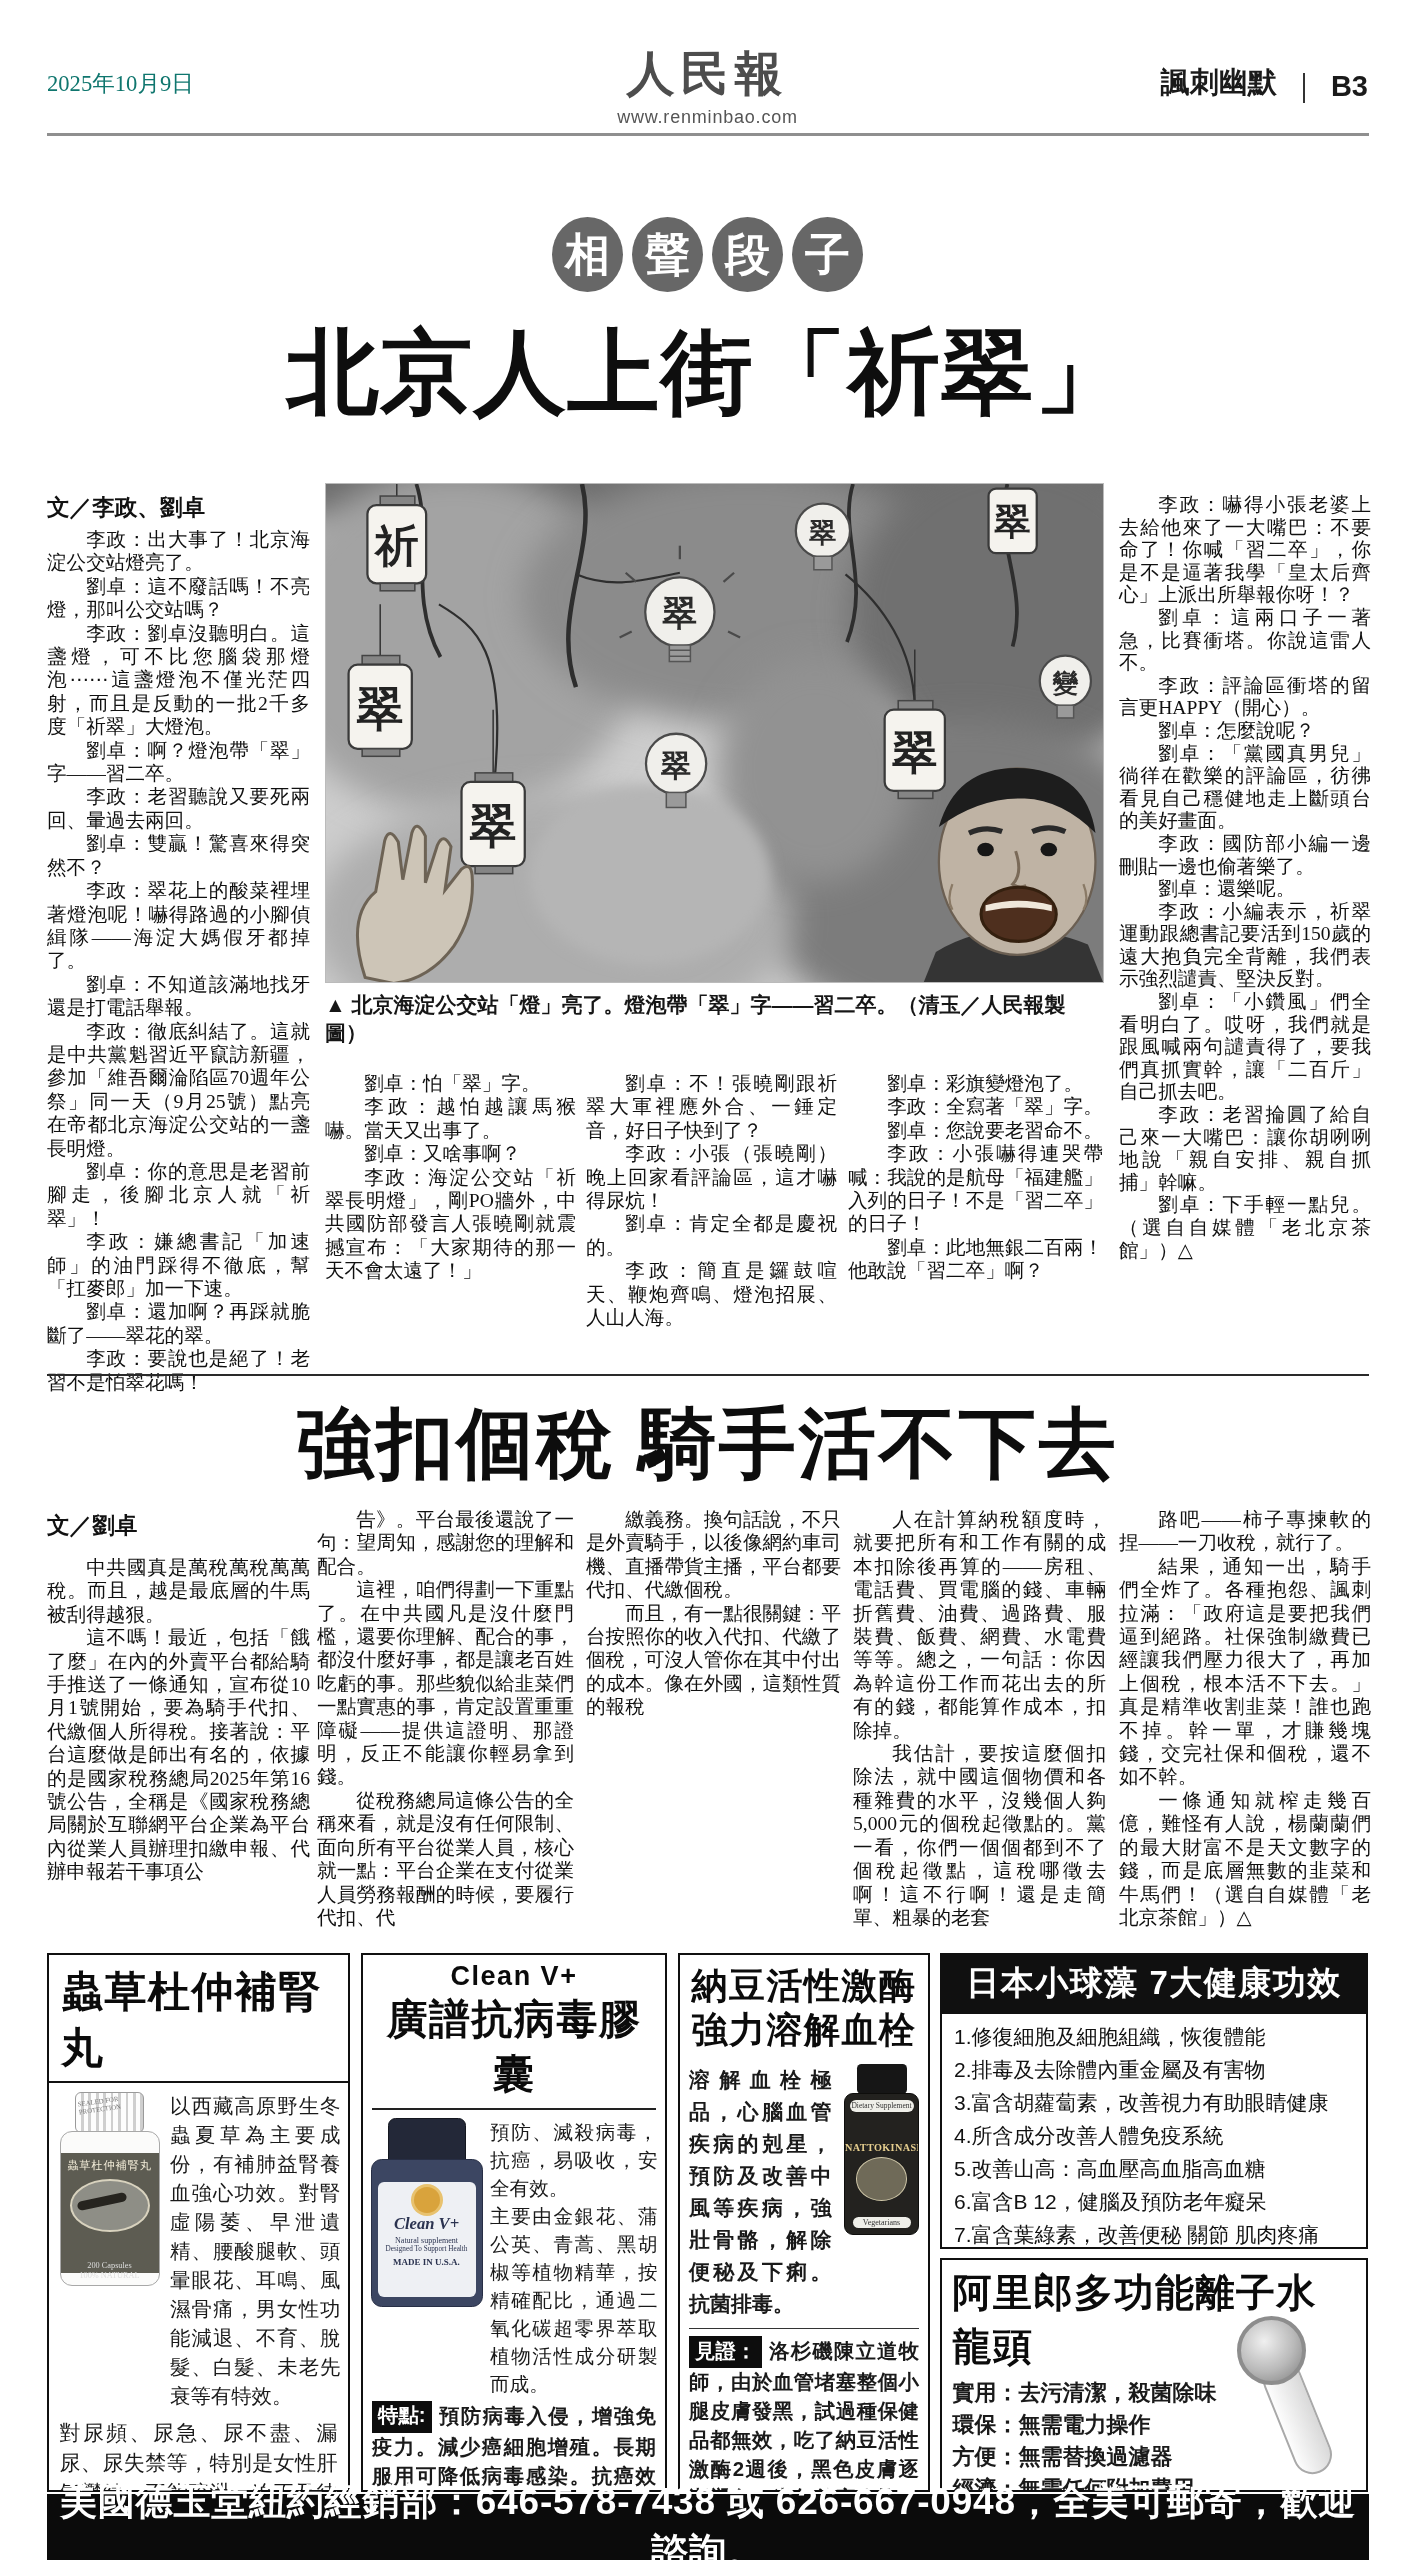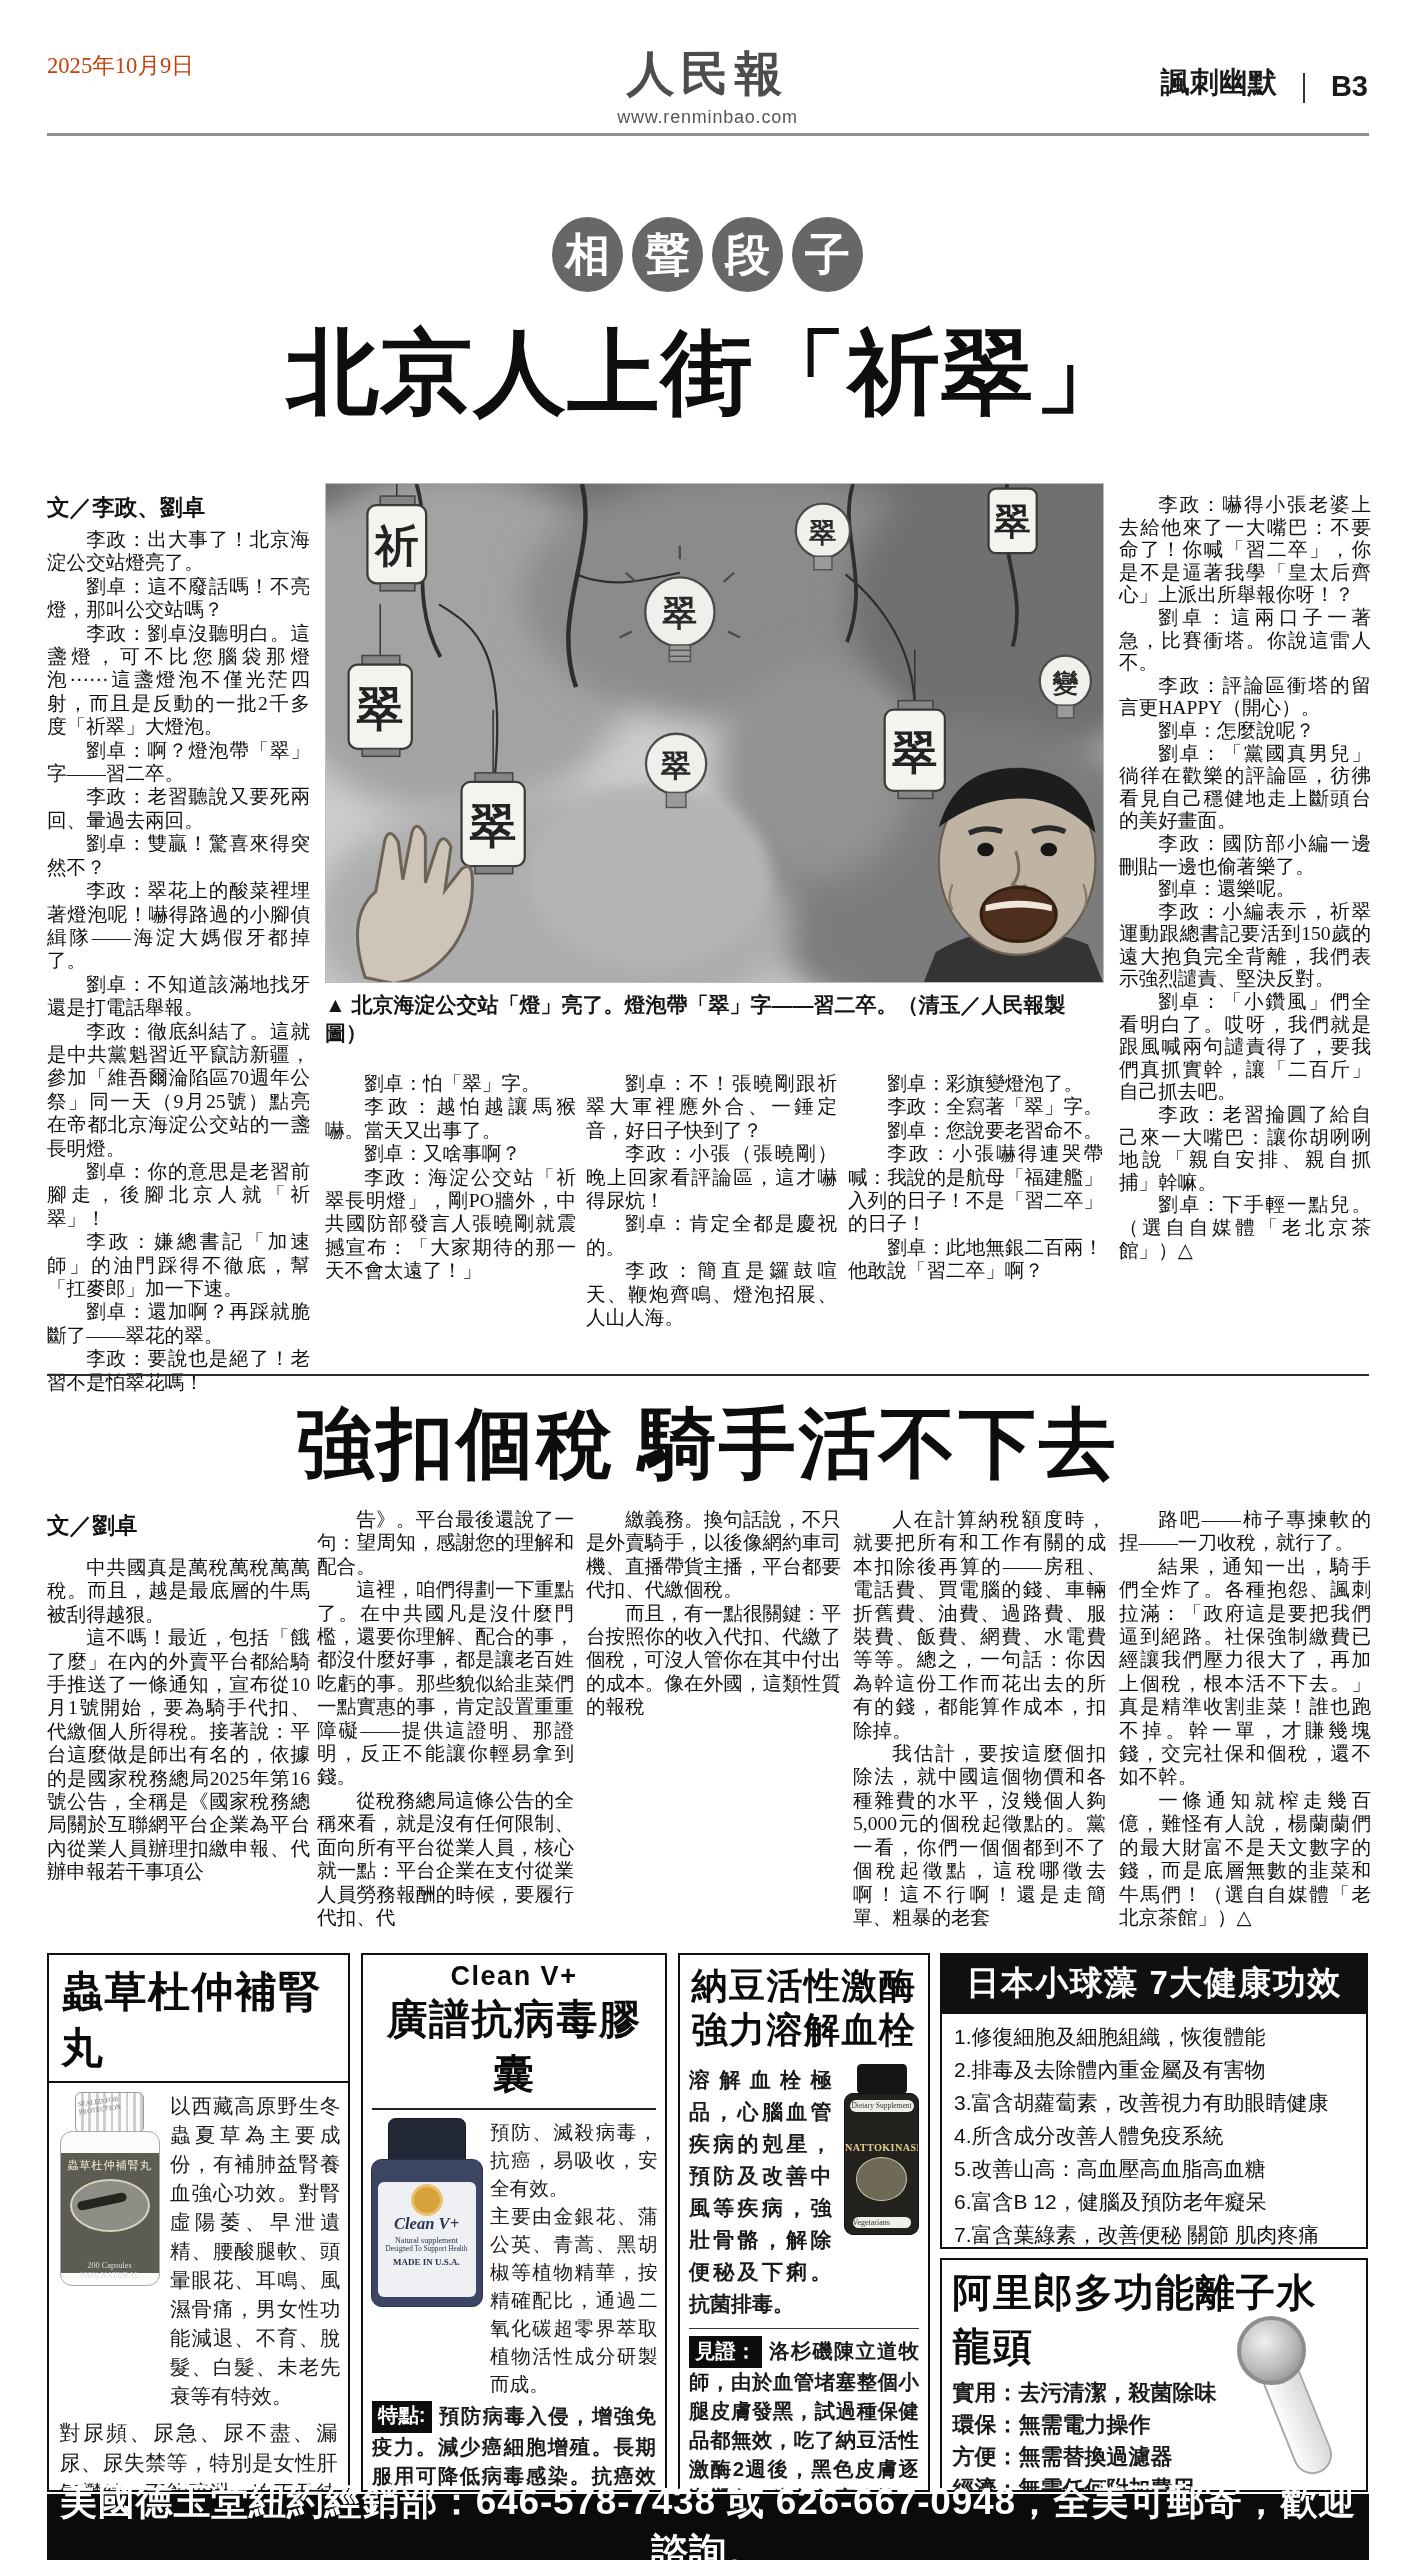--- a/index.html
+++ b/index.html
@@ -3,21 +3,21 @@
 <meta charset="utf-8">
 <style>
   * { box-sizing: border-box; margin: 0; padding: 0; }
   html,body { background:#e9e9e9; }
   body { width:1415px; height:2576px; position:relative; margin:0 auto; background:#ffffff;
          font-family:"Liberation Serif","DejaVu Serif",serif; color:#1a1a1a; overflow:hidden; }
   .abs { position:absolute; }
   .sans { font-family:"Liberation Sans","DejaVu Sans",sans-serif; }
 
   
-  .hdr-date { left:47px; top:50px; font-size:22.6px; color:#c2410c; }
+  .hdr-date { left:47px; top:68px; font-size:22.6px; color:#0f766e; }
   .hdr-rule { left:47px; top:133px; width:1322px; border-top:3px solid #8f8f8f; }
   .masthead { left:50%; top:42px; transform:translateX(-50%); text-align:center; background:#fff; padding:0 26px; z-index:2; }
   .masthead .logo { font-size:48px; font-weight:900; color:#4d4d4d; letter-spacing:6px; }
   .masthead .url  { font-size:18px; color:#555; margin-top:1px; letter-spacing:0.8px;text-align:center; }
   .hdr-right { right:47px; top:63px; font-size:29px; font-weight:bold; display:flex; align-items:flex-end; gap:26px; }
   .hdr-right .vline { width:2.3px; height:30px; background:#333; }
 
   
   .badge-row { left:0; right:0; top:217px; display:flex; justify-content:center; gap:9px; }
   .badge-circle { width:71px; height:75px; border-radius:50%; background:#676767; color:#fff;
@@ -86,21 +86,21 @@
   .ad3 .txt { font-family:"Liberation Sans","DejaVu Sans",sans-serif; font-weight:bold; font-size:21px; line-height:32px; text-align:justify; }
   .ad3 hr { border:none; border-top:1.5px solid #333; margin:7.5px 9px; }
   .ad3 .wit { font-family:"Liberation Sans","DejaVu Sans",sans-serif; font-weight:bold; font-size:20.4px; line-height:29px; padding:0 9px; text-align:justify; }
 
   .bottle3 { width:78px; height:178px; flex:none; position:relative; margin-left:11px; }
   .bottle3 .cap { width:50px; height:30px; margin:0 auto; background:#161616; border-radius:4.5px; }
   .bottle3 .bod { width:75px; height:142px; margin:-1.5px auto 0; background:#23221f; border-radius:9px; border:1.5px solid #0e0e0c; position:relative; overflow:hidden; }
   .bottle3 .w1 { position:absolute; top:6px; left:4.5px; right:4.5px; background:#efefe9; border-radius:6px; font-size:7.5px; text-align:center; padding:1.5px 0; color:#333; }
   .bottle3 .nk { position:absolute; top:48px; left:0; right:0; text-align:center; color:#e7cf8f; font-size:10.2px; font-weight:bold; letter-spacing:0.4px; }
   .bottle3 .oval3 { position:absolute; top:63px; left:10.6px; right:10.6px; height:44px; border-radius:50%; background:#6f6a58; border:1.5px solid #cfc7a8; }
-  .bottle3 .w2 { position:absolute; bottom:6px; left:7.5px; right:7.5px; background:#efefe9; border-radius:6px; font-size:8px; text-align:left; padding:0.8px 0; color:#333; }
+  .bottle3 .w2 { position:absolute; bottom:6px; left:7.5px; right:7.5px; background:#efefe9; border-radius:6px; font-size:8px; text-align:center; padding:0.8px 0; color:#333; }
 
   .ad4 { left:940px; top:1953px; width:428px; height:296px; }
   .ad4 .banner { background:#101010; color:#fff; text-align:center; font-size:33px; font-weight:900;
                  font-family:"Liberation Sans","DejaVu Sans",sans-serif; padding:6px 0 7.5px; letter-spacing:1.5px; }
   .ad4 .list { padding:6px 12px 3px; font-size:21px; line-height:33px; color:#111;
                font-family:"Liberation Sans","DejaVu Sans",sans-serif; }
 
   .ad5 { left:940px; top:2258px; width:428px; height:234px; position:absolute; }
   .ad5 .t { font-size:39px; padding:6px 10.6px 1.5px; }
   .ad5 .bullets { padding:1.5px 10.6px 0; font-family:"Liberation Sans","DejaVu Sans",sans-serif;

